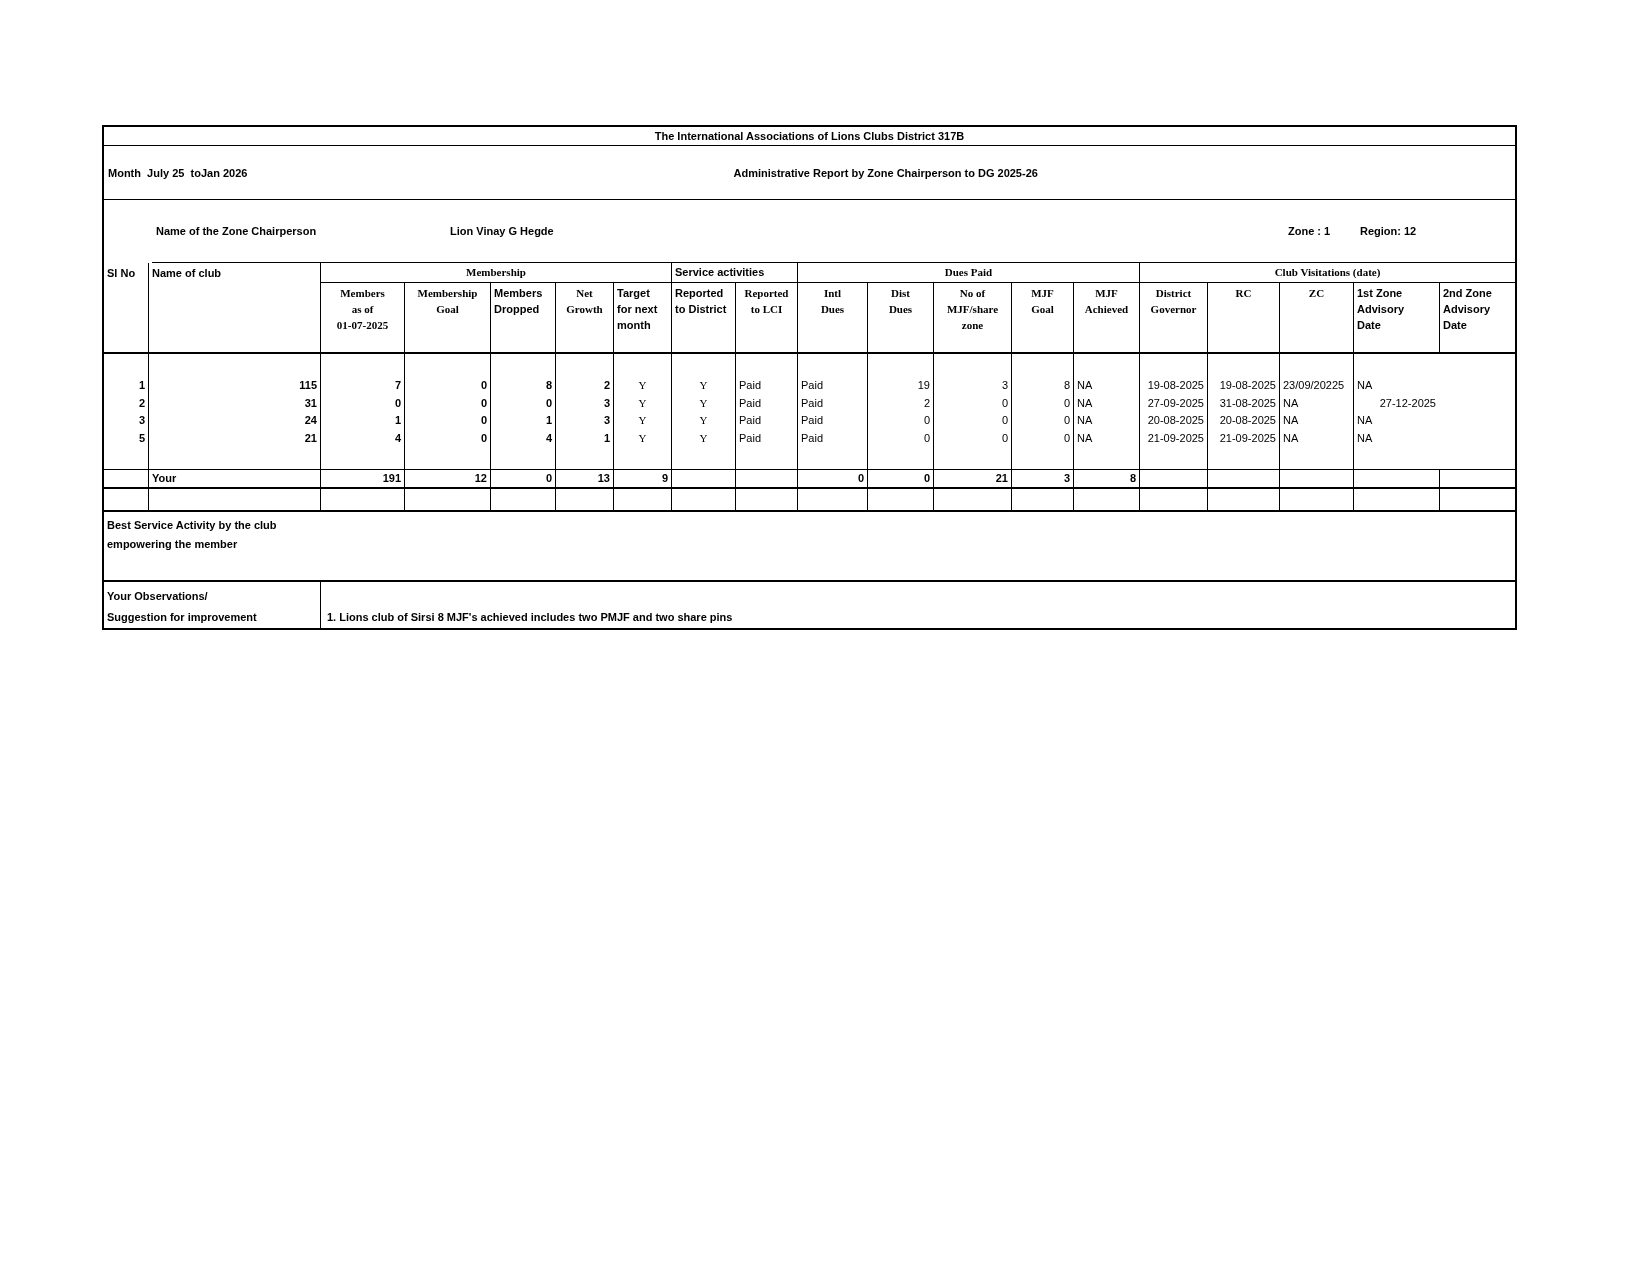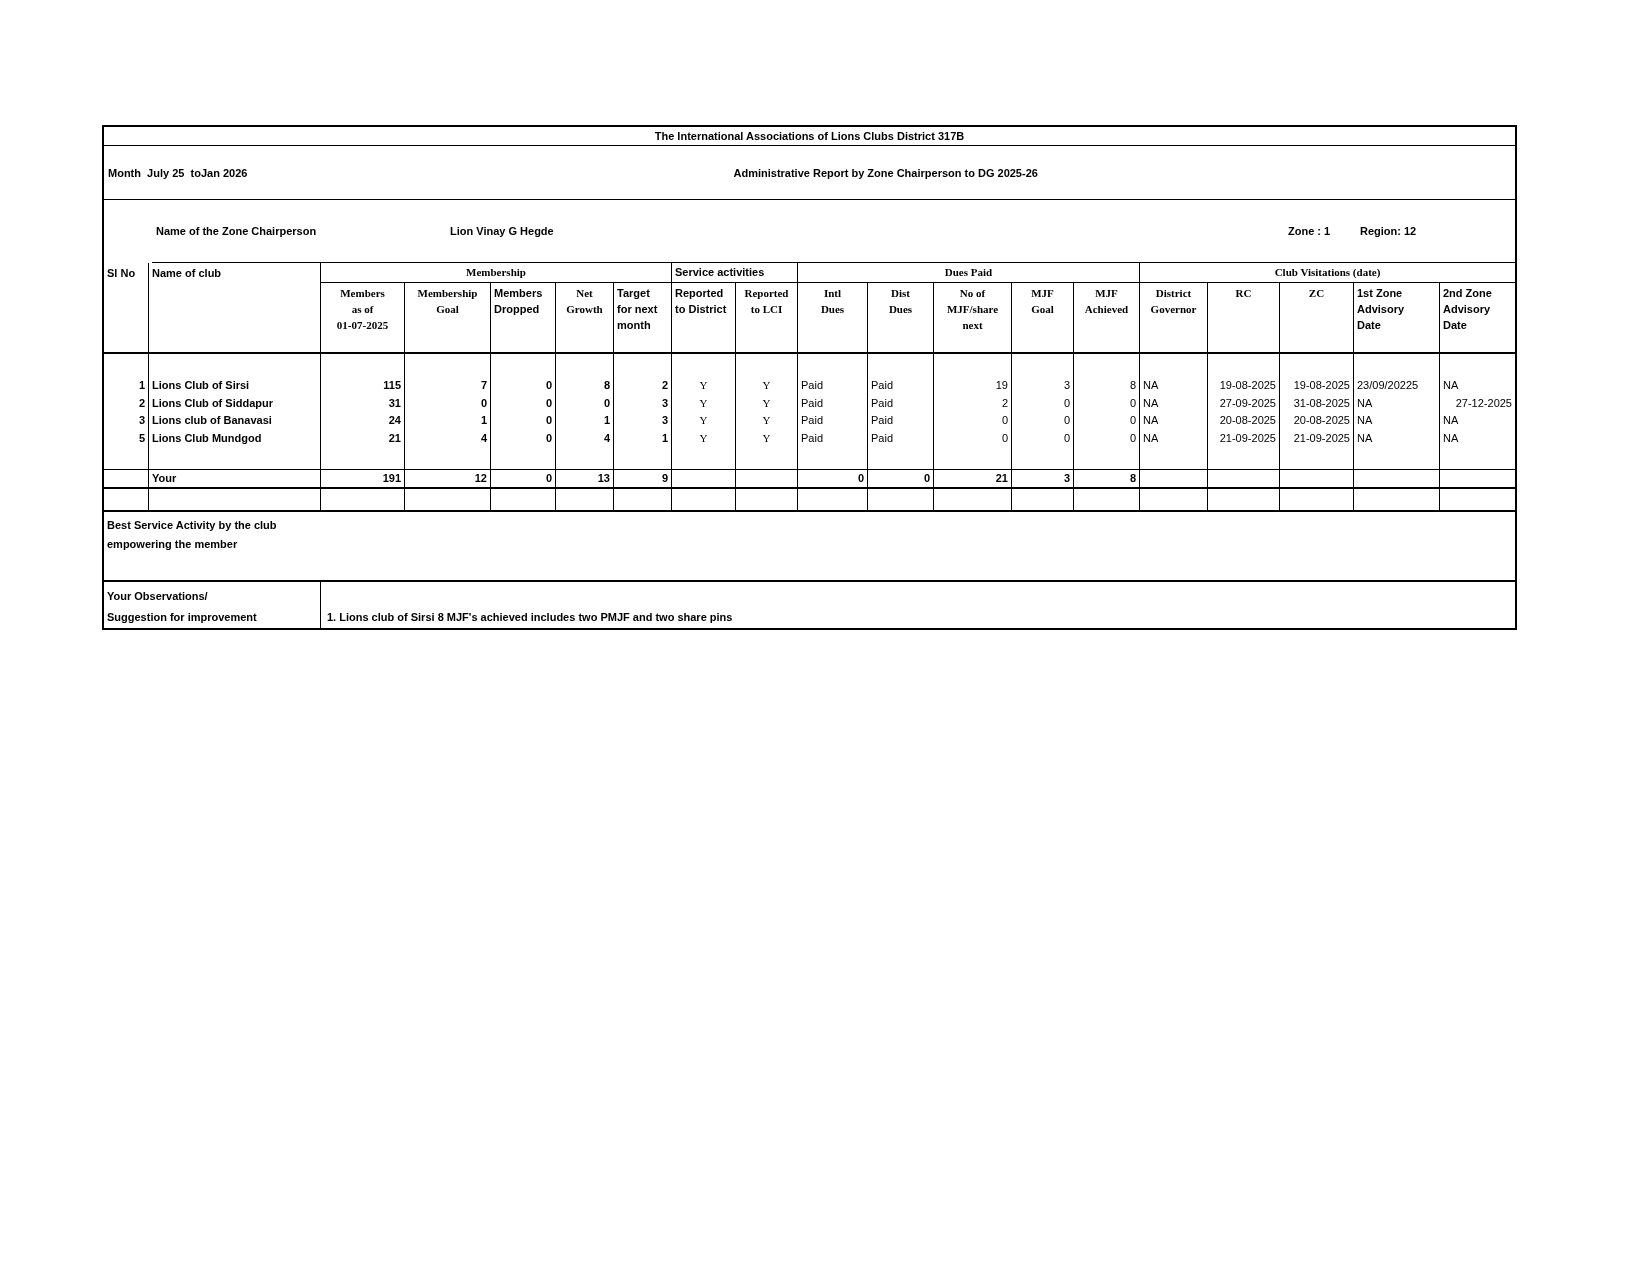--- a/index.html
+++ b/index.html
@@ -89,21 +89,21 @@
       <div class="hc al bl" style="grid-column:8;grid-row:2">Reported
 to District</div>
       <div class="hc ac bl" style="grid-column:9;grid-row:2">Reported
 to LCI</div>
       <div class="hc ac bl" style="grid-column:10;grid-row:2">Intl
 Dues</div>
       <div class="hc ac bl" style="grid-column:11;grid-row:2">Dist
 Dues</div>
       <div class="hc ac bl" style="grid-column:12;grid-row:2">No of
 MJF/share
-next</div>
+zone</div>
       <div class="hc ac bl" style="grid-column:13;grid-row:2">MJF
 Goal</div>
       <div class="hc ac bl" style="grid-column:14;grid-row:2">MJF
 Achieved</div>
       <div class="hc ac bl" style="grid-column:15;grid-row:2">District
 Governor</div>
       <div class="hc ac bl" style="grid-column:16;grid-row:2">RC</div>
       <div class="hc ac bl" style="grid-column:17;grid-row:2">ZC</div>
       <div class="hc al bl" style="grid-column:18;grid-row:2">1st Zone
 Advisory
@@ -113,26 +113,20 @@
 Date</div>
     </div>
 
     <div class="band grid dgrid b1">
       <div class="dc ar">
         <div class="dl">1</div>
         <div class="dl">2</div>
         <div class="dl">3</div>
         <div class="dl">5</div>
       </div>
-      <div class="dc al bl">
-        <div class="dl">Lions Club of Sirsi</div>
-        <div class="dl">Lions Club of Siddapur</div>
-        <div class="dl">Lions club of Banavasi</div>
-        <div class="dl">Lions Club Mundgod</div>
-      </div>
       <div class="dc ar bl">
         <div class="dl">115</div>
         <div class="dl">31</div>
         <div class="dl">24</div>
         <div class="dl">21</div>
       </div>
       <div class="dc ar bl">
         <div class="dl">7</div>
         <div class="dl">0</div>
         <div class="dl">1</div>

